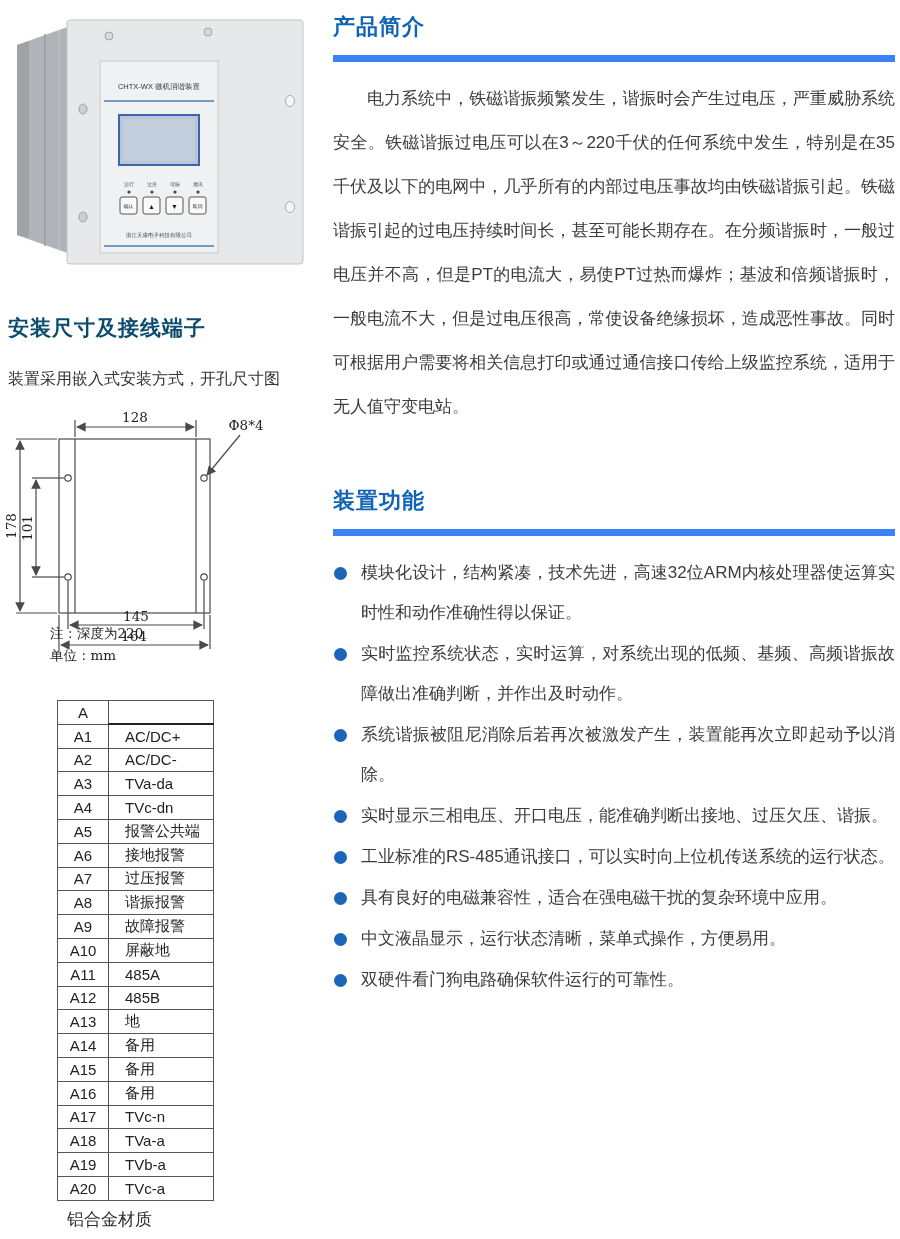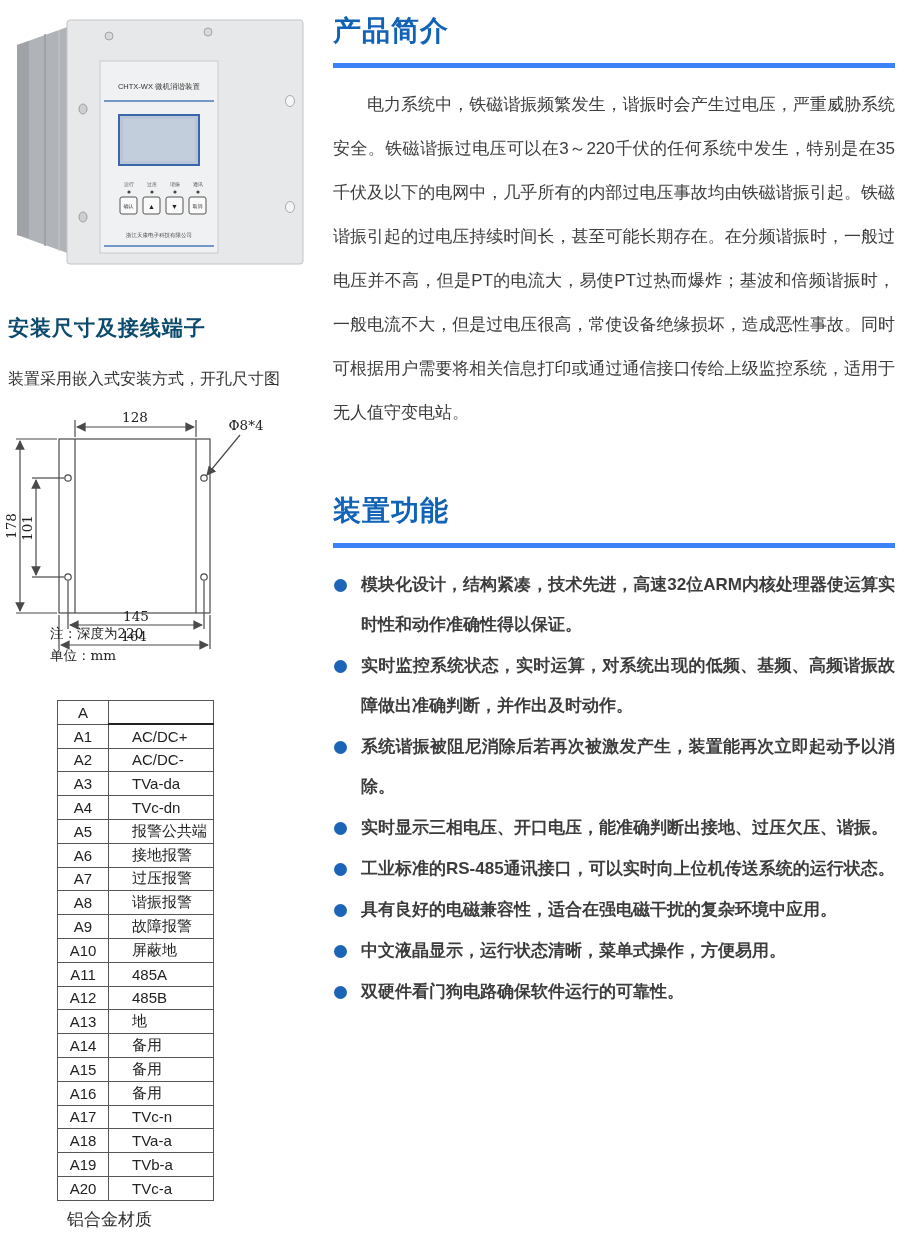--- a/index.html
+++ b/index.html
@@ -25,38 +25,38 @@
     font-size:13.5px; color:#222; line-height:22px;
   }
   .terminal-table {
     position:absolute; left:57px; top:700px; border-collapse:collapse;
     font-size:15px; color:#222;
   }
   .terminal-table td {
     border:1px solid #555; height:23.8px; padding:0;
   }
   .terminal-table td:first-child { width:51px; text-align:center; }
-  .terminal-table td:last-child  { width:105px; text-align:left; padding-left:23px;margin-top:24px; }
+  .terminal-table td:last-child  { width:105px; text-align:left; padding-left:16px;margin-top:24px; }
   .terminal-table .hdr-cell { border-bottom:2px solid #222; }
   .alloy-caption {
     position:absolute; left:67px; top:1208px; width:156px; 
     font-size:17px; color:#2e2e2e;
   }
   
   .right-col { position:absolute; left:333px; top:12px; width:562px; }
   .right-col h2 {
-    color:#1063b6; font-size:28px; font-weight:bold; letter-spacing:1px;
-    padding-bottom:13px; border-bottom:5px solid #3b82f6;
+    color:#1063b6; font-size:22px; font-weight:bold; letter-spacing:1px;
+    padding-bottom:13px; border-bottom:7px solid #3b82f6;
   }
   .func-heading { margin-top:57px; }
   .intro-paragraph {
     margin-top:15px; font-size:17px; line-height:44px; text-align:justify;
     text-indent:2em; color:#3c3c3c;
   }
-  .func-list { list-style:none; margin-top:17px;font-weight:bold; }
+  .func-list { list-style:none; margin-top:17px; }
   .func-list li {
     position:relative; padding-left:28px; font-size:17px; line-height:40px;
     text-align:justify; color:#3c3c3c; margin-bottom:1px;
   }
   .dot {
     position:absolute; left:1px; top:14px; width:13px; height:13px;
     border-radius:50%; background:#1b64b8; display:inline-block;
   }
   svg text { font-family:"DejaVu Serif","Liberation Serif",serif; }
   svg .sans { font-family:"Liberation Sans","DejaVu Sans",sans-serif; }

